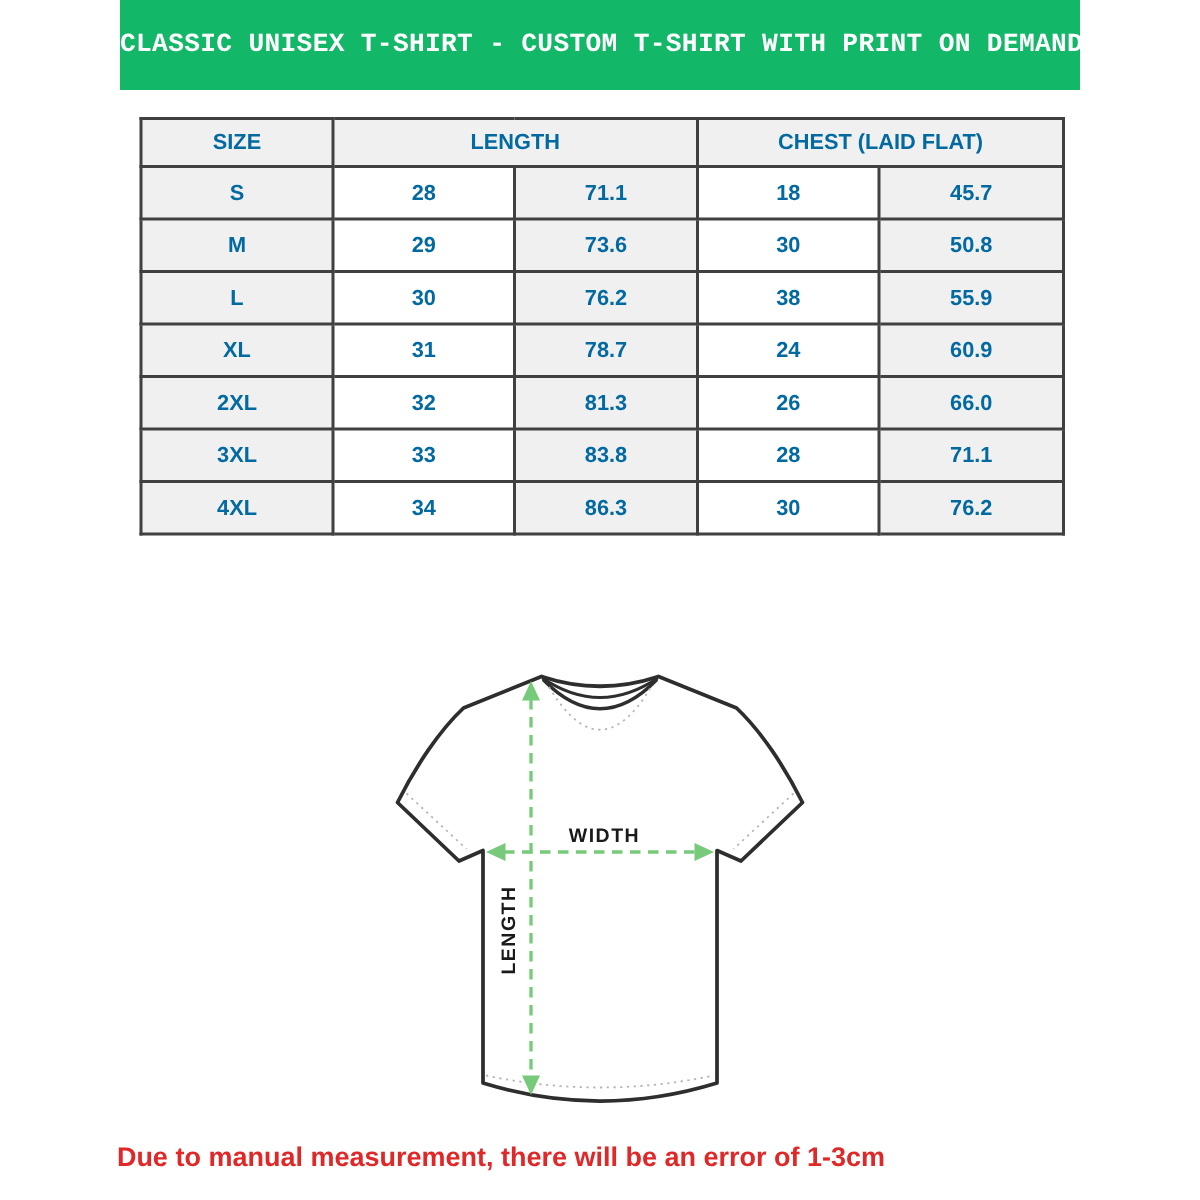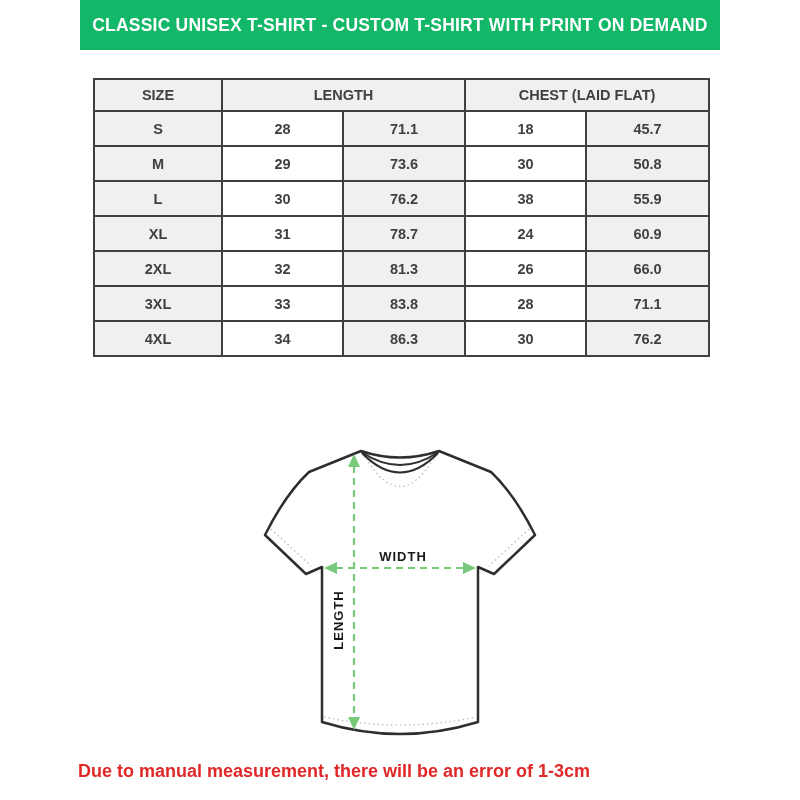--- a/index.html
+++ b/index.html
@@ -2,34 +2,34 @@
 <html><head>
 <meta charset="utf-8">
 <style>
   html,body{margin:0;padding:0;}
   body{
     width:800px;height:800px;background:#ffffff;position:relative;
     font-family:"Liberation Sans","DejaVu Sans",sans-serif;
     -webkit-font-smoothing:antialiased;
   }
   .banner{
-    position:absolute;left:80px;top:0;width:640px;height:50px;
-    background:#12b768;display:flex;align-items:center;justify-content:center;
+    position:absolute;left:80px;top:0;width:640px;height:60px;
+    background:#12b768;display:flex;align-items:center;font-family:Liberation Mono, monospace;
   }
   .banner .banner-text{
     color:#ffffff;font-weight:bold;font-size:17.5px;letter-spacing:.2px;
     white-space:nowrap;
   }
   table.size-table{
     position:absolute;left:93px;top:78px;width:615px;
     border-collapse:collapse;table-layout:fixed;
   }
   .size-table th,.size-table td{
     border:2px solid #404040;text-align:center;vertical-align:middle;
-    font-weight:bold;color:#404040;padding:0;
+    font-weight:bold;color:#0369a1;padding:0;
   }
   .size-table th{height:30px;background:#f0f0f0;font-size:14.5px;}
   .size-table td{height:33px;font-size:14.5px;}
   td.c-size,td.c-cm{background:#f0f0f0;}
   td.c-in{background:#ffffff;margin-left:34px;}
   .shirt-diagram{position:absolute;left:240px;top:430px;}
   .note{
     position:absolute;left:0;top:761px;width:668px;text-align:center;
     color:#e02828;font-weight:bold;font-size:18px;
   }

